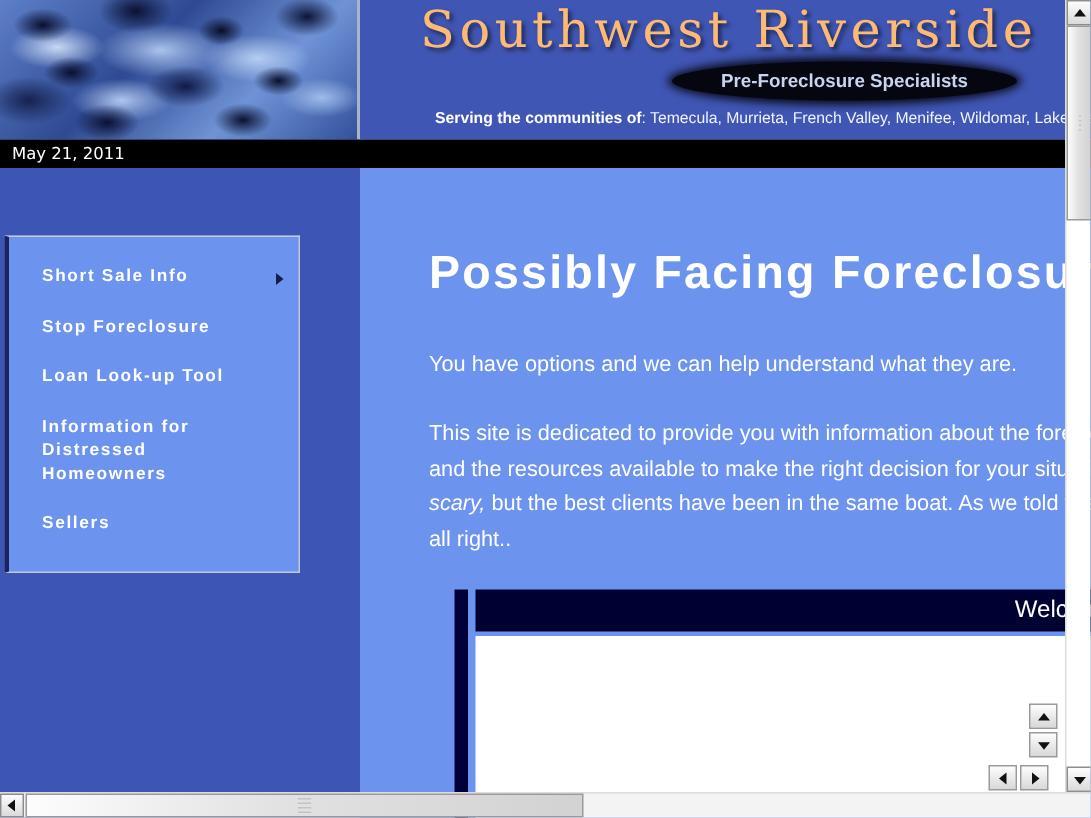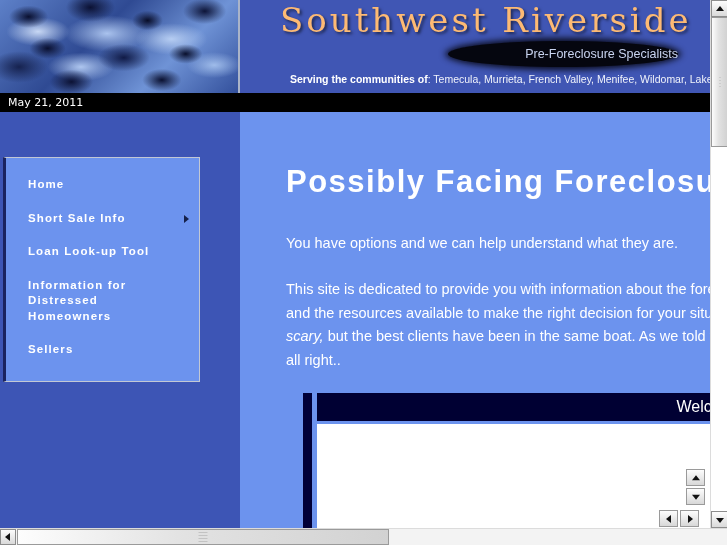--- a/index.html
+++ b/index.html
@@ -78,24 +78,24 @@
   .banner-oval {
     position: absolute;
     left: 206px; top: 41px;
     width: 230px; height: 26px;
     background: #05060f;
     border-radius: 50%;
     box-shadow: 0 0 6px 3px rgba(5,6,15,0.9);
   }
   .banner-oval span {
     display: block;
-    text-align: right;
+    text-align: center;
     line-height: 26px;
     font-size: 12.5px;
-    font-weight: normal;
+    font-weight: bold;
     color: #c9d4f0;
     white-space: nowrap;
   }
   .banner-serving {
     position: absolute;
     left: 48px; top: 73px;
     font-size: 10.5px;
     color: #f0f3fb;
     white-space: nowrap;
   }
@@ -292,22 +292,22 @@
     </div>
 
     <div class="datebar">
       <span>May 21, 2011</span>
     </div>
 
     <div class="body-wrap">
       <div class="content-col"></div>
 
       <nav class="sidebar" id="sidebar">
-          <div class="nav-item"><span>Home</span></div>
           <div class="nav-item"><span>Short Sale Info</span><span class="nav-arrow"></span></div>
+          <div class="nav-item"><span>Stop Foreclosure</span></div>
           <div class="nav-item"><span>Loan Look-up Tool</span></div>
           <div class="nav-item"><span>Information for Distressed Homeowners</span></div>
           <div class="nav-item"><span>Sellers</span></div>
         </nav>
 
       <main class="main">
         <h1>Possibly Facing Foreclosure?</h1>
 
         <p>You have options and we can help understand what they are.</p>
 

